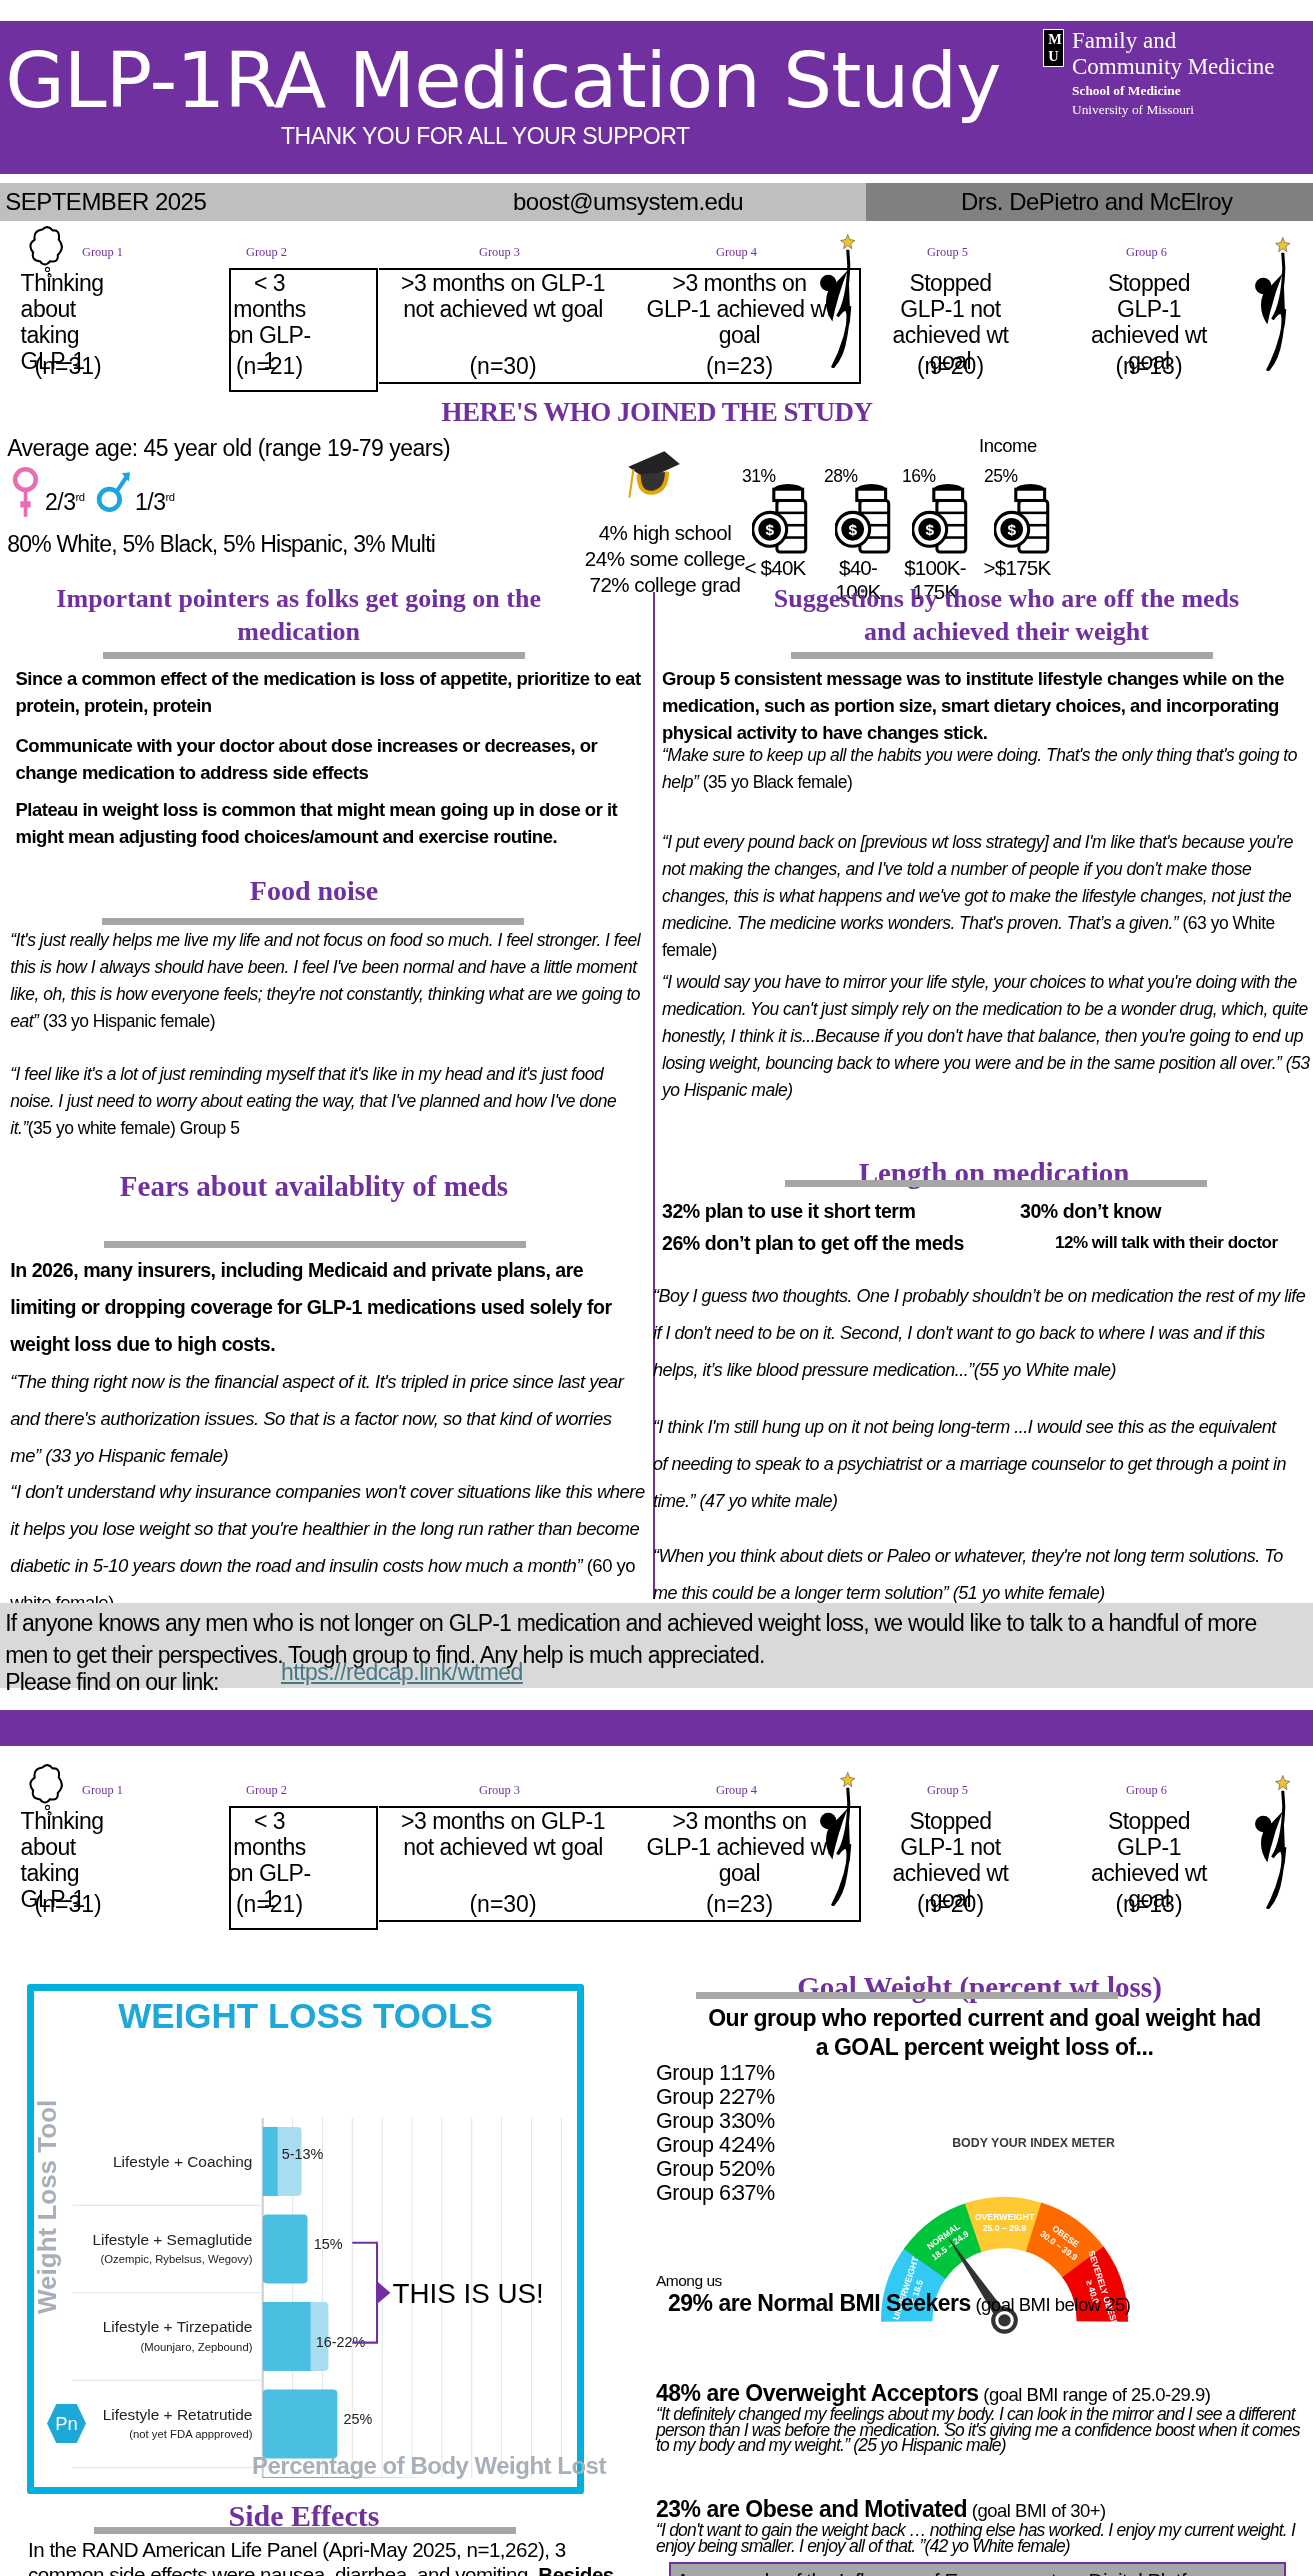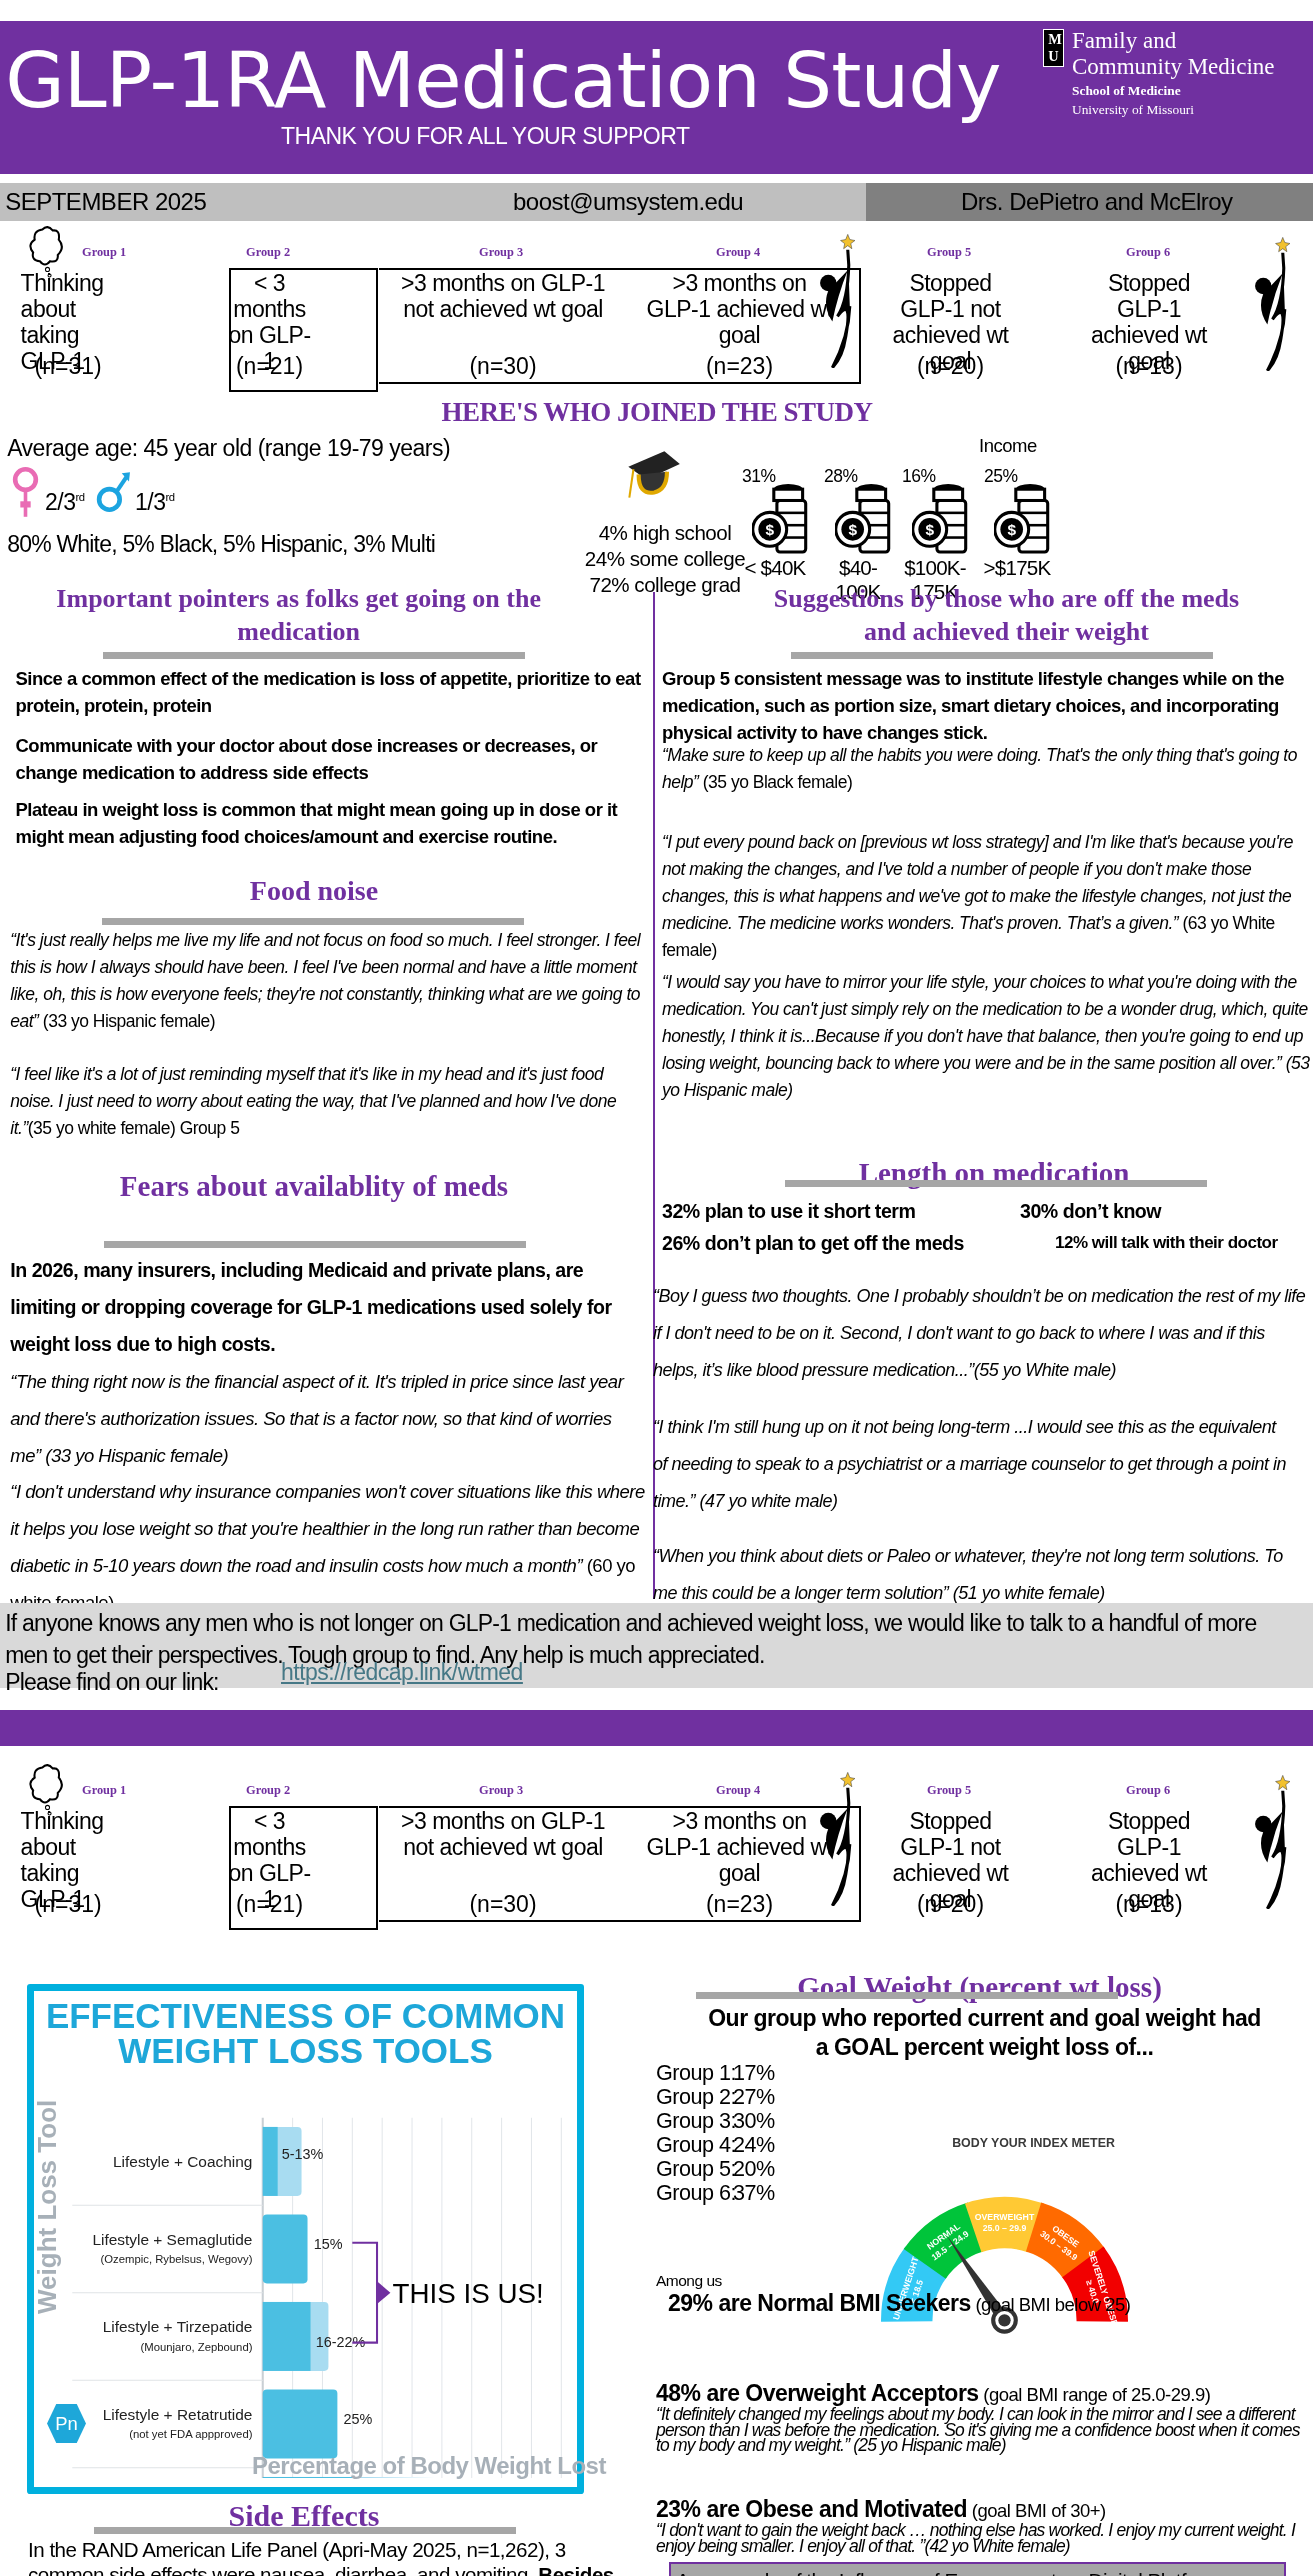--- a/index.html
+++ b/index.html
@@ -14,21 +14,21 @@
   #mu-logo { left: 1043px; top: 29px; width: 20.6px; height: 38px; background: #000; border: 1.5px solid #fff; color: #fff; font-family: "Liberation Serif", serif; font-weight: bold; font-size: 14.4px; text-align: center; line-height: 17px; }
   #dept1 { left: 1072px; top: 28px; font-family: "Liberation Serif", serif; color: #fff; font-size: 23px; line-height: 26px; }
   #dept2 { left: 1072px; top: 83px; font-family: "Liberation Serif", serif; color: #fff; font-size: 13.4px; font-weight: bold; }
   #dept3 { left: 1072px; top: 102px; font-family: "Liberation Serif", serif; color: #fff; font-size: 13.4px; }
 
   #infobar-left { left: 0; top: 183px; width: 866px; height: 38px; background: #bfbfbf; }
   #infobar-right { left: 866px; top: 183px; width: 448px; height: 38px; background: #808080; }
   .infotext { font-size: 24px; top: 188px; letter-spacing: -0.5px; }
 
   
-  .grp-label { font-family: "Liberation Serif", serif; color: #7030a0; font-weight: bold; font-size: 12.4px; }
+  .grp-label { font-family: "Liberation Serif", serif; color: #7030a0; font-weight: normal; font-size: 12.4px; }
   .grp-desc { font-size: 23px; text-align: center; line-height: 26px; letter-spacing: -0.5px; }
   .grp-n { font-size: 23px; text-align: center; }
   .bracket-box { border: 2.6px solid #000; }
 
   .h2 { font-family: "Liberation Serif", serif; font-weight: bold; color: #7030a0; text-align: center; }
   .body-bold { font-weight: bold; font-size: 18.5px; line-height: 27px; letter-spacing: -0.5px; }
   .quote { font-size: 17.5px; line-height: 27px; letter-spacing: -0.5px; }
   .quote i { font-style: italic; }
 
   #vdivider { left: 653px; top: 592px; width: 1.5px; height: 1007px; background: #7030a0; }
@@ -273,21 +273,20 @@
     <div class="abs" style="left:1252px;top:1775px;"><svg width="41" height="134" viewBox="0 0 80 260">
         <polygon points="60,0 64,10 74,12 66,18 68,28 60,22 52,28 54,18 46,12 56,10" fill="#f2c12e" stroke="#333" stroke-width="1"></polygon>
         <path d="M60,30 L62,60 Q60,130 40,160 Q70,120 56,200 Q50,240 30,260 Q62,200 64,140" fill="#000" stroke="#000" stroke-width="6"></path>
         <circle cx="22" cy="95" r="16" fill="#000"></circle>
         <path d="M22,110 Q10,140 30,170 Q40,120 60,70" fill="#000"></path>
       </svg></div>
   </div>
 
 <div id="eff-box" class="abs"></div>
 <div class="abs eff-title" style="left:31px;top:1998px;width:549px;">
-  <div>EFFECTIVENESS OF COMMON</div>
   <div>WEIGHT LOSS TOOLS</div>
 </div>
 <div class="abs" style="left:32px;top:2159px;width:31px;height:155px;">
   <div style="transform:rotate(-90deg);transform-origin:left top;position:absolute;left:0;top:155px;white-space:nowrap;font-size:26px;font-weight:bold;color:#a7b0b8;">Weight Loss Tool</div>
 </div>
 <svg id="eff-svg" class="abs" style="left:31px;top:2025px;" width="551" height="453" viewBox="0 0 1070 880">
     <line x1="508" x2="508" y1="180" y2="1030" stroke="#e2e6ea" stroke-width="2"></line>
     <text x="508" y="1056" text-anchor="middle" font-size="14" fill="#555" font-family="Liberation Sans, sans-serif">10</text>
     <line x1="566" x2="566" y1="180" y2="1030" stroke="#e2e6ea" stroke-width="2"></line>
     <text x="566" y="1056" text-anchor="middle" font-size="14" fill="#555" font-family="Liberation Sans, sans-serif">20</text>

